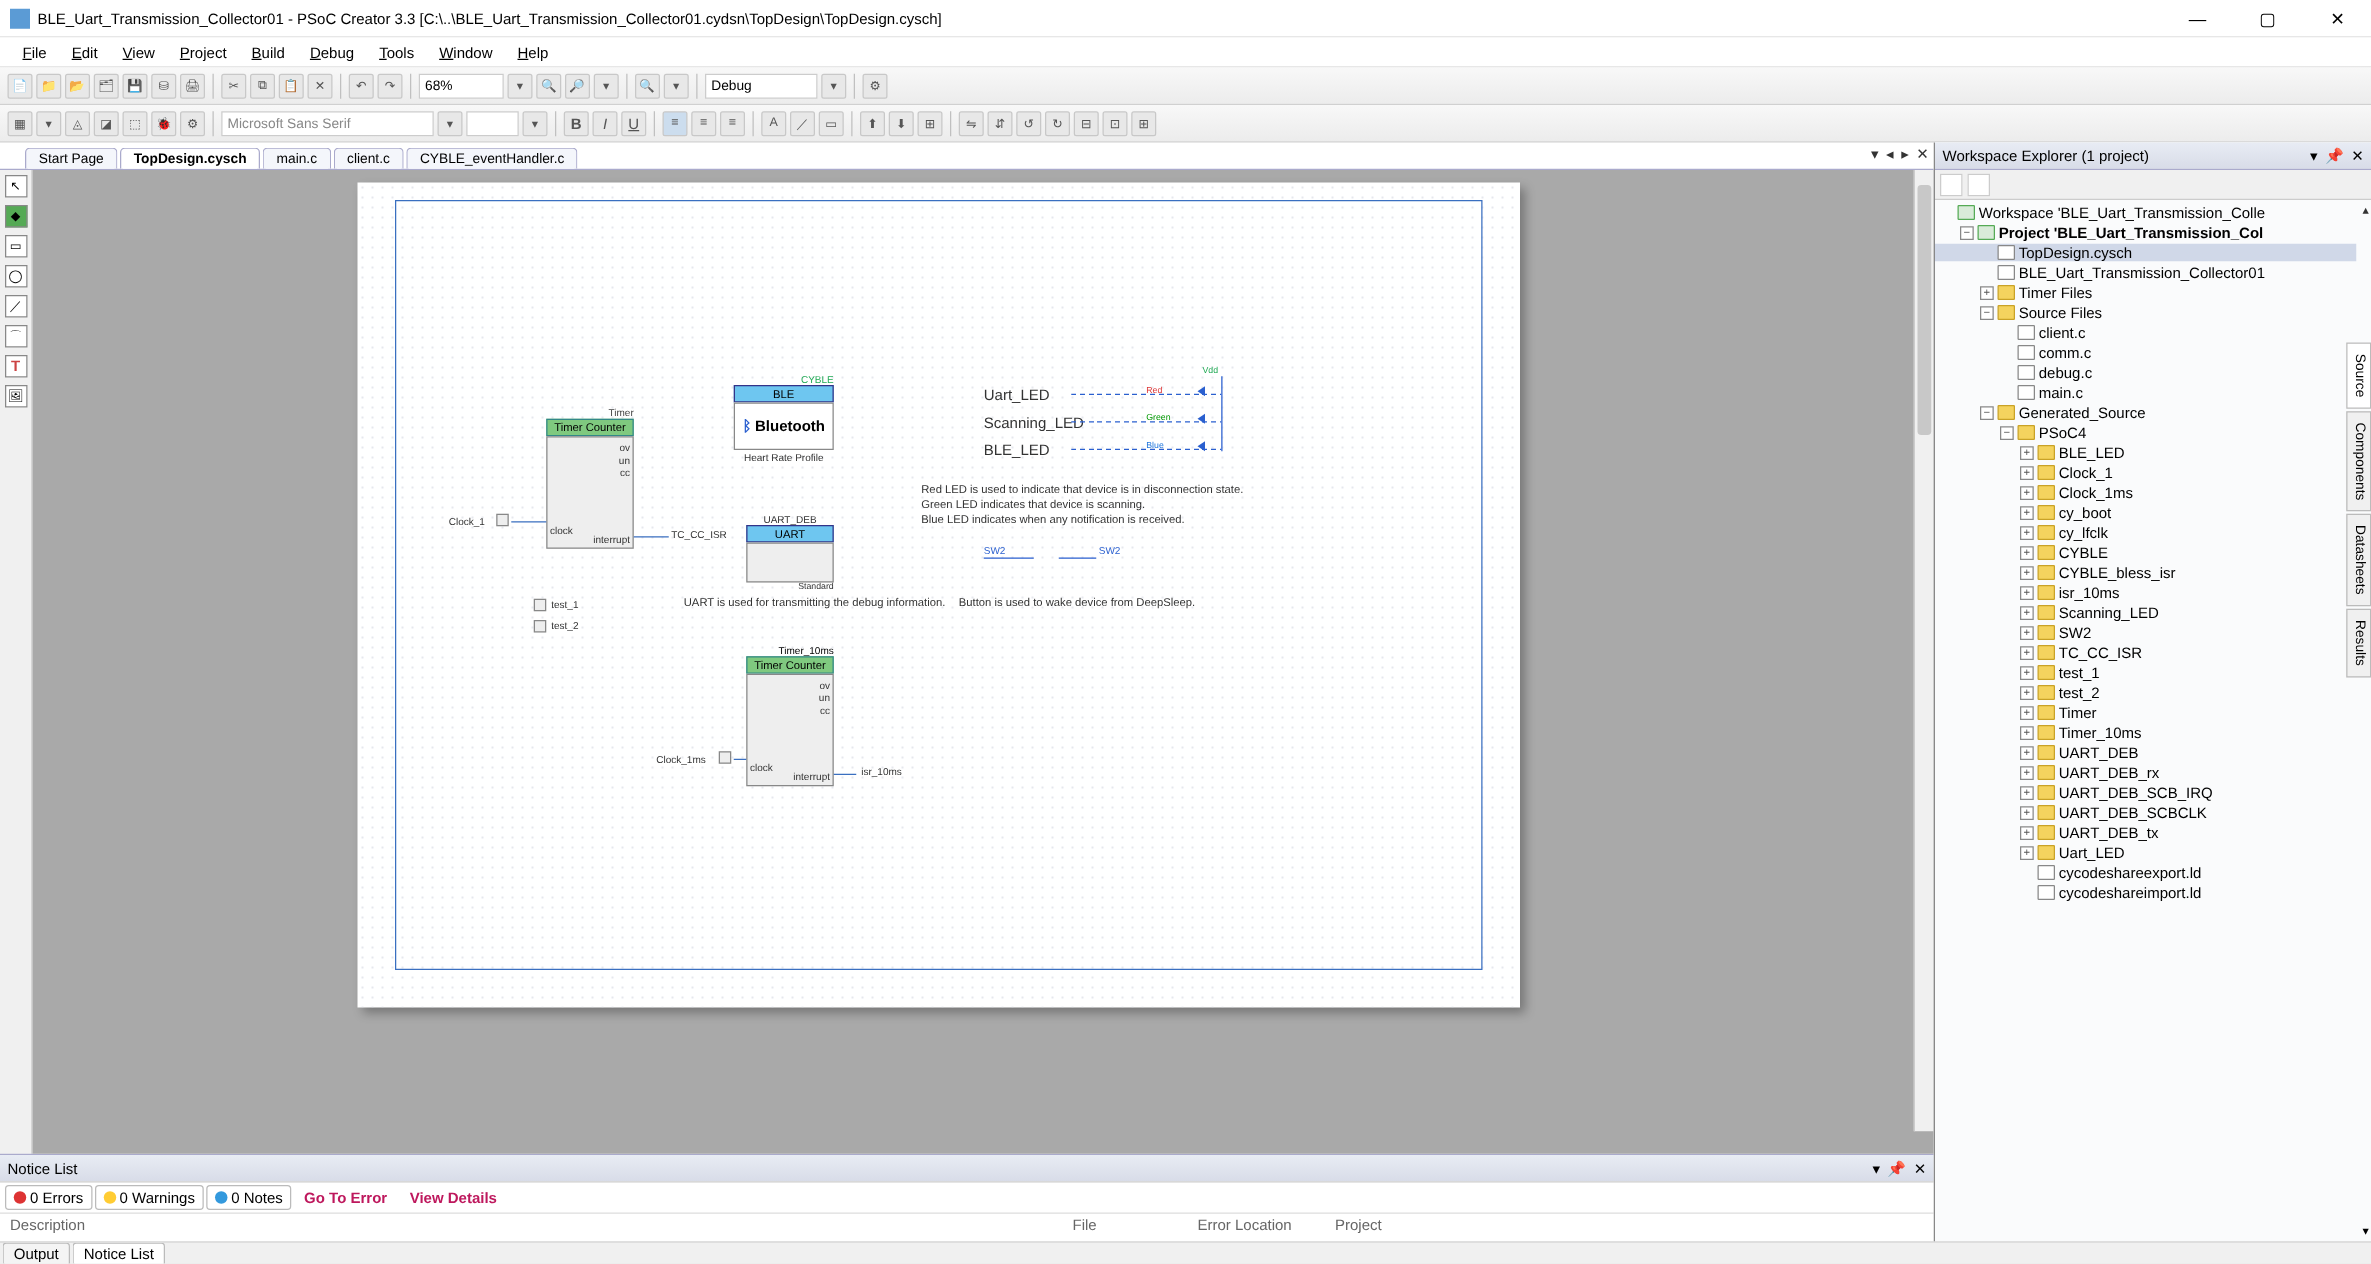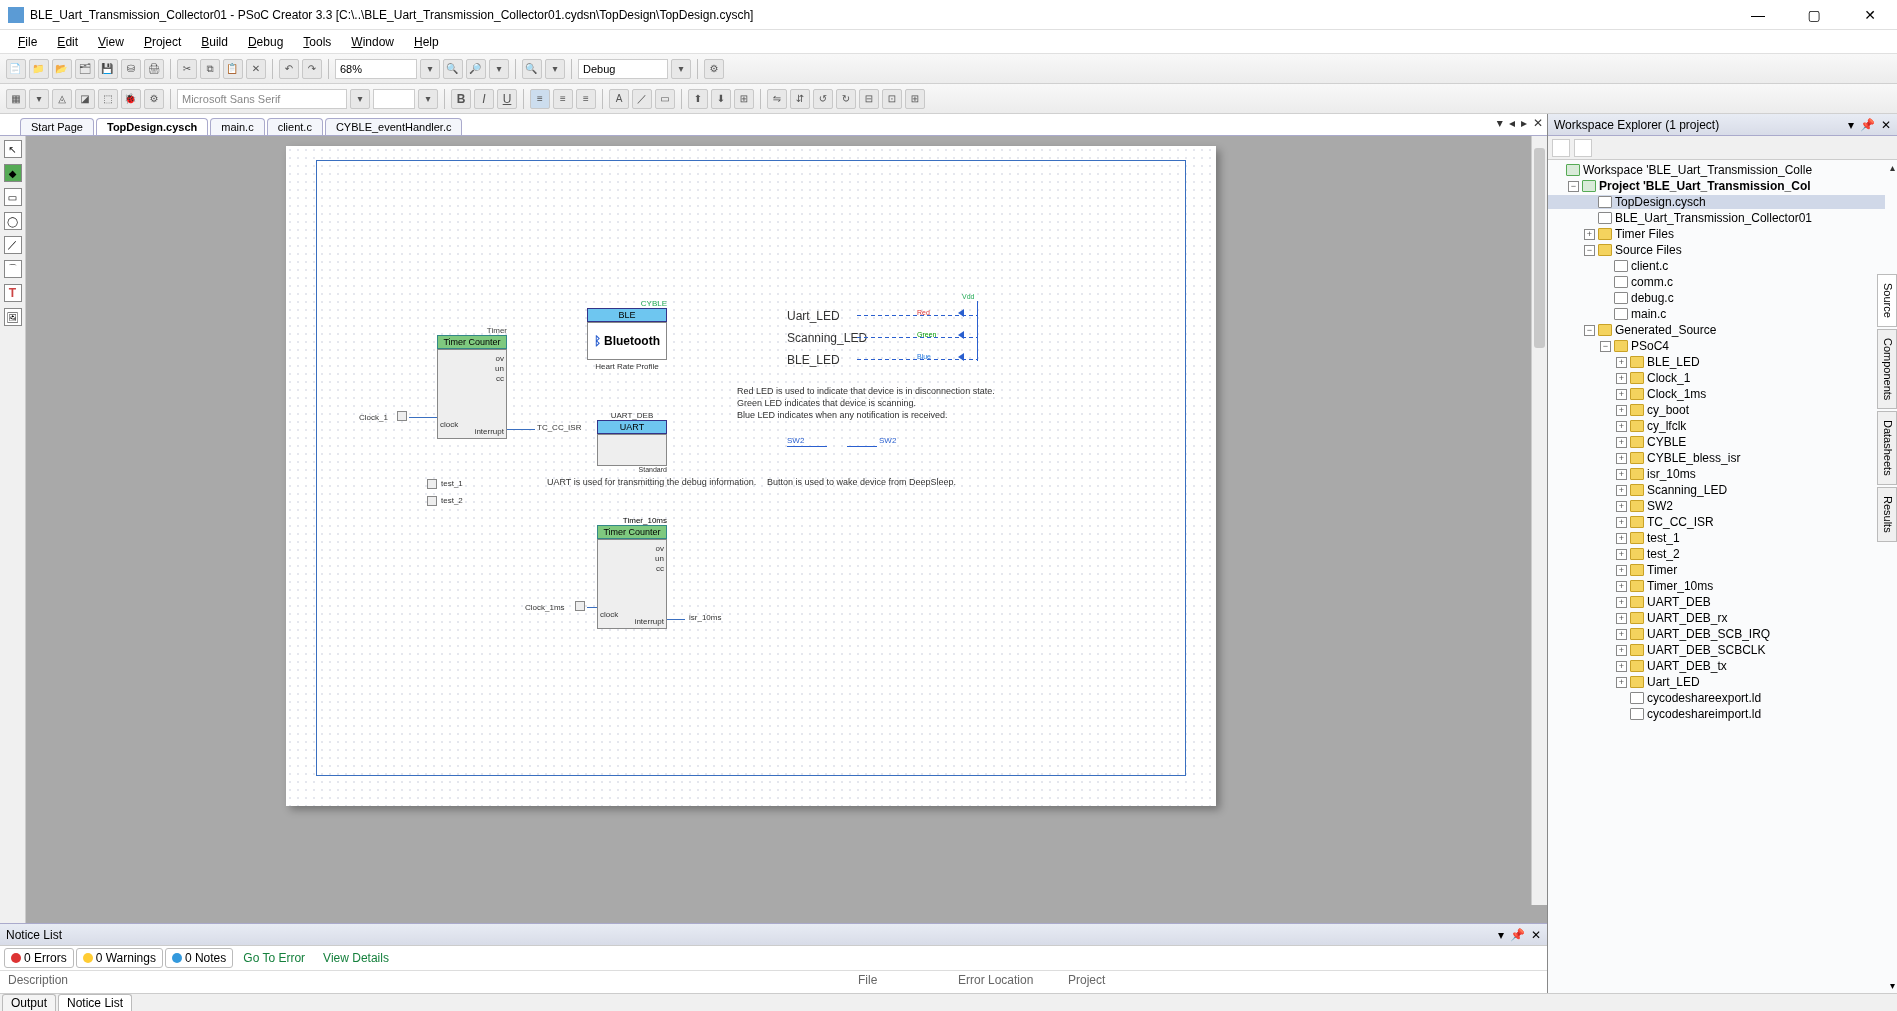--- a/index.html
+++ b/index.html
@@ -8,21 +8,21 @@
 .titlebar .icon { width: 16px; height: 16px; background: #5b9bd5; margin-right: 6px; }
 .titlebar .title { flex: 1; color: #000; font-size: 12px; }
 .titlebar .winbtns { display: flex; gap: 18px; align-items: center; }
 .titlebar .winbtns span { width: 38px; text-align: center; font-size: 14px; cursor: pointer; }
 .menubar { height: 24px; background: #fff; display: flex; align-items: center; padding: 0 10px; gap: 4px; border-bottom: 1px solid #e0e0e0; }
 .menubar .mi { padding: 2px 8px; cursor: pointer; }
 .menubar .mi u { text-decoration: underline; }
 .toolbar { height: 30px; background: linear-gradient(#f8f8f8,#ececec); border-bottom: 1px solid #d0d0d0; display: flex; align-items: center; padding: 0 6px; gap: 3px; }
 .tbtn { width: 20px; height: 20px; background: #e8e8e8; border: 1px solid #c8c8c8; border-radius: 2px; display:inline-flex; align-items:center; justify-content:center; font-size:10px; color:#555; }
 .tsep { width: 1px; height: 20px; background: #c0c0c0; margin: 0 3px; }
-.zoom { width: 82px; height: 20px; border: 1px solid #ccc; font-size: 11px; padding: 0 4px; background:#fff; }
+.zoom { width: 68px; height: 20px; border: 1px solid #ccc; font-size: 11px; padding: 0 4px; background:#fff; }
 .fontbox { width: 170px; height: 20px; border: 1px solid #ccc; font-size: 11px; padding: 0 4px; color:#888; background:#fff; }
 .fontsz { width: 36px; height: 20px; border: 1px solid #ccc; font-size: 11px; padding: 0 20px; background:#fff; }
 .combo { height: 20px; border: 1px solid #ccc; font-size: 11px; padding: 0 4px; background:#fff; }
 
 .main { display: flex; height: calc(100% - 30px - 24px - 30px - 30px - 18px); }
 .leftcol { flex: 1; display: flex; flex-direction: column; min-width: 0; }
 .docTabs { height: 22px; display: flex; align-items: flex-end; padding-left: 20px; gap: 0; border-bottom: 1px solid #aac; position:relative; }
 .dtab { padding: 2px 10px; border: 1px solid #aac; border-bottom: none; border-radius: 4px 4px 0 0; background: #f4f6fb; margin-right: 2px; font-size: 11px; cursor:pointer; }
 .dtab.active { background: #fff; font-weight: bold; }
 .doctab-ctrl { position:absolute; right:4px; top:2px; display:flex; gap:6px; font-size:10px; color:#333; }
@@ -99,21 +99,21 @@
 .sidetabs { position:absolute; right:0; top:160px; width:20px; display:flex; flex-direction:column; }
 .sidetab { writing-mode:vertical-rl; padding:8px 2px; font-size:11px; background:#f0f0f0; border:1px solid #bbb; margin-bottom:2px; cursor:pointer; }
 
 .noticebar { height:22px; background:linear-gradient(#e8ecf4,#d8dce8); border-top:1px solid #aac; display:flex; align-items:center; padding:0 6px; font-size:11px; }
 .noticebar .sp { flex:1; }
 .noticelist { height:48px; border-top:1px solid #ccc; background:#fff; display:flex; flex-direction:column; }
 .nl-tabs { display:flex; gap:2px; padding:2px 4px; align-items:center; }
 .nl-tab { border:1px solid #bbb; padding:2px 6px; font-size:11px; display:flex; align-items:center; gap:3px; border-radius:3px; }
 .nl-tab .dot { width:10px; height:10px; border-radius:50%; }
 .nl-tab.err .dot { background:#d33; } .nl-tab.warn .dot { background:#fc3; } .nl-tab.note .dot { background:#39d; }
-.nl-disabled { color:#15803d; padding:2px 8px; }
+.nl-disabled { color:#be185d; padding:2px 8px;font-weight:bold; }
 .nl-cols { display:flex; border-top:1px solid #ddd; font-size:11px; color:#666; padding:2px 8px; }
 .nl-cols span:nth-child(1){ flex:0 0 850px; }
 .nl-cols span:nth-child(2){ flex:0 0 100px; }
 .nl-cols span:nth-child(3){ flex:0 0 110px; }
 .nl-cols span:nth-child(4){ flex:1; }
 
 .bottomtabs { height:18px; background:#f0f0f0; border-top:1px solid #ccc; display:flex; align-items:flex-end; font-size:11px; }
 .btab { padding:1px 8px; border:1px solid #bbb; border-bottom:none; background:#fff; margin-left:2px; border-radius:3px 3px 0 0; }
 .btab.inactive { background:#f4f4f4; }
 </style>

